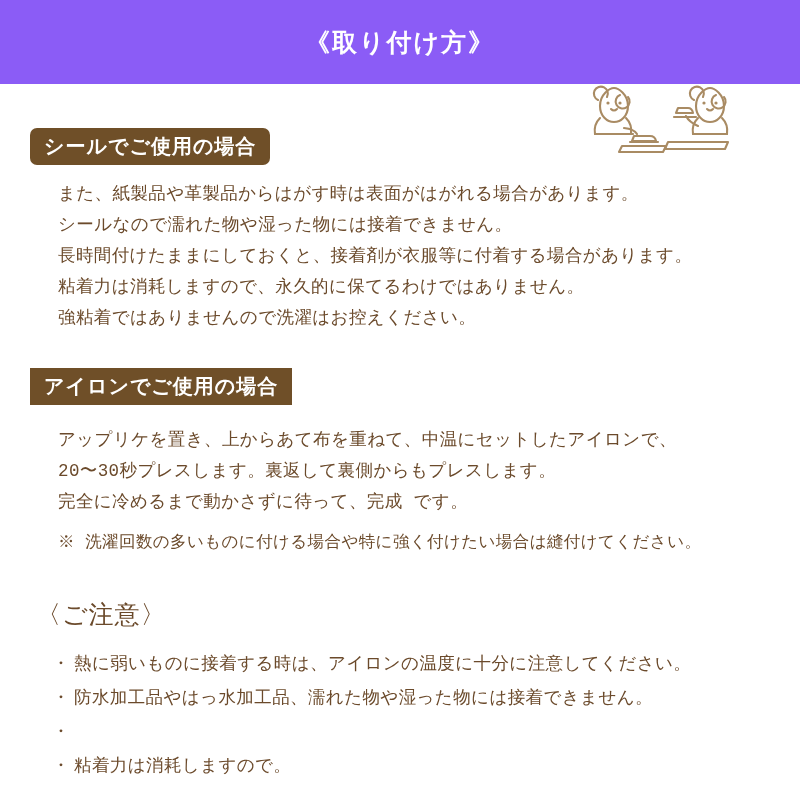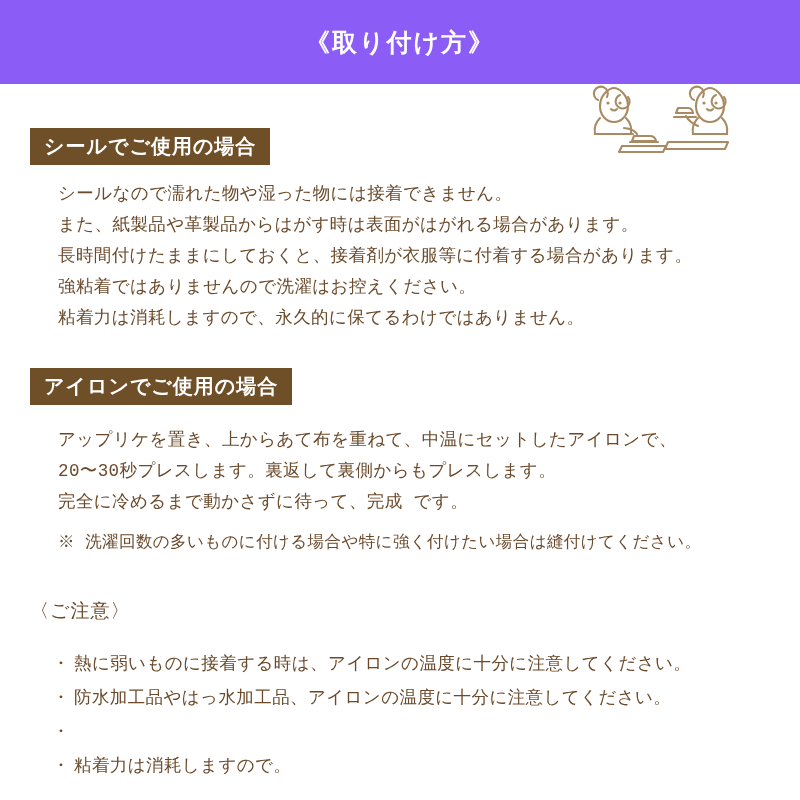--- a/index.html
+++ b/index.html
@@ -48,20 +48,21 @@
     font-size: 20px;
     font-weight: bold;
     padding: 7px 14px 8px 14px;
     letter-spacing: 1px;
     line-height: 1.1;
   }
   .section-1-chip {
     position: absolute;
     left: 30px;
     top: 128px;
+    border-radius: 7px;
   }
   .section-2-chip {
     position: absolute;
     left: 30px;
     top: 368px;
   }
 
   
   .body-block {
     position: absolute;
@@ -85,23 +86,23 @@
   }
   .note-line {
     margin-top: 9px !important;
     font-size: 16.5px;
     text-align: right;
   }
 
   
   .caution-title {
     position: absolute;
-    left: 30px;
+    left: 36px;
     top: 598px;
-    font-size: 19px;
+    font-size: 25px;
     color: #6b4a2b;
     letter-spacing: 1px;
   }
   .caution-list {
     position: absolute;
     left: 52px;
     top: 646px;
     font-size: 17.5px;
     line-height: 34px;
     letter-spacing: 0.4px;
@@ -169,44 +170,44 @@
         <path d="M6 24 l10 0 q4 0 5 5 l-17 0 z"></path>
         <path d="M2 33 l22 0"></path>
 
         <path d="M-4 58 l60 0 l-3 7 l-60 0 z"></path>
       </g>
     </svg>
   </div>
 
   <div class="chip section-1-chip">シールでご使用の場合</div>
   <div class="body-block section-1-body">
+    <p>また、紙製品や革製品からはがす時は表面がはがれる場合があります。</p>
     <p>シールなので濡れた物や湿った物には接着できません。</p>
-    <p>また、紙製品や革製品からはがす時は表面がはがれる場合があります。</p>
     <p>長時間付けたままにしておくと、接着剤が衣服等に付着する場合があります。</p>
+    <p>粘着力は消耗しますので、永久的に保てるわけではありません。</p>
     <p>強粘着ではありませんので洗濯はお控えください。</p>
-    <p>粘着力は消耗しますので、永久的に保てるわけではありません。</p>
   </div>
 
   <div class="chip section-2-chip">アイロンでご使用の場合</div>
   <div class="body-block section-2-body">
     <p>アップリケを置き、上からあて布を重ねて、中温にセットしたアイロンで、</p>
     <p>20〜30秒プレスします。裏返して裏側からもプレスします。</p>
     <p>完全に冷めるまで動かさずに待って、完成 です。</p>
     <p class="note-line">※ 洗濯回数の多いものに付ける場合や特に強く付けたい場合は縫付けてください。</p>
   </div>
 
   <div class="caution-title">〈ご注意〉</div>
   <div class="caution-list">
     <div class="item">
       <span class="bullet">・</span>
       <span>熱に弱いものに接着する時は、アイロンの温度に十分に注意してください。</span>
     </div>
     <div class="item">
       <span class="bullet">・</span>
-      <span>防水加工品やはっ水加工品、アイロンの温度に十分に注意してください。</span>
+      <span>防水加工品やはっ水加工品、濡れた物や湿った物には接着できません。</span>
     </div>
     <div class="item">
       <span class="bullet">・</span>
     </div>
     <div class="item">
       <span class="bullet">・</span>
       <span>粘着力は消耗しますので。</span>
     </div>
   </div>
 

